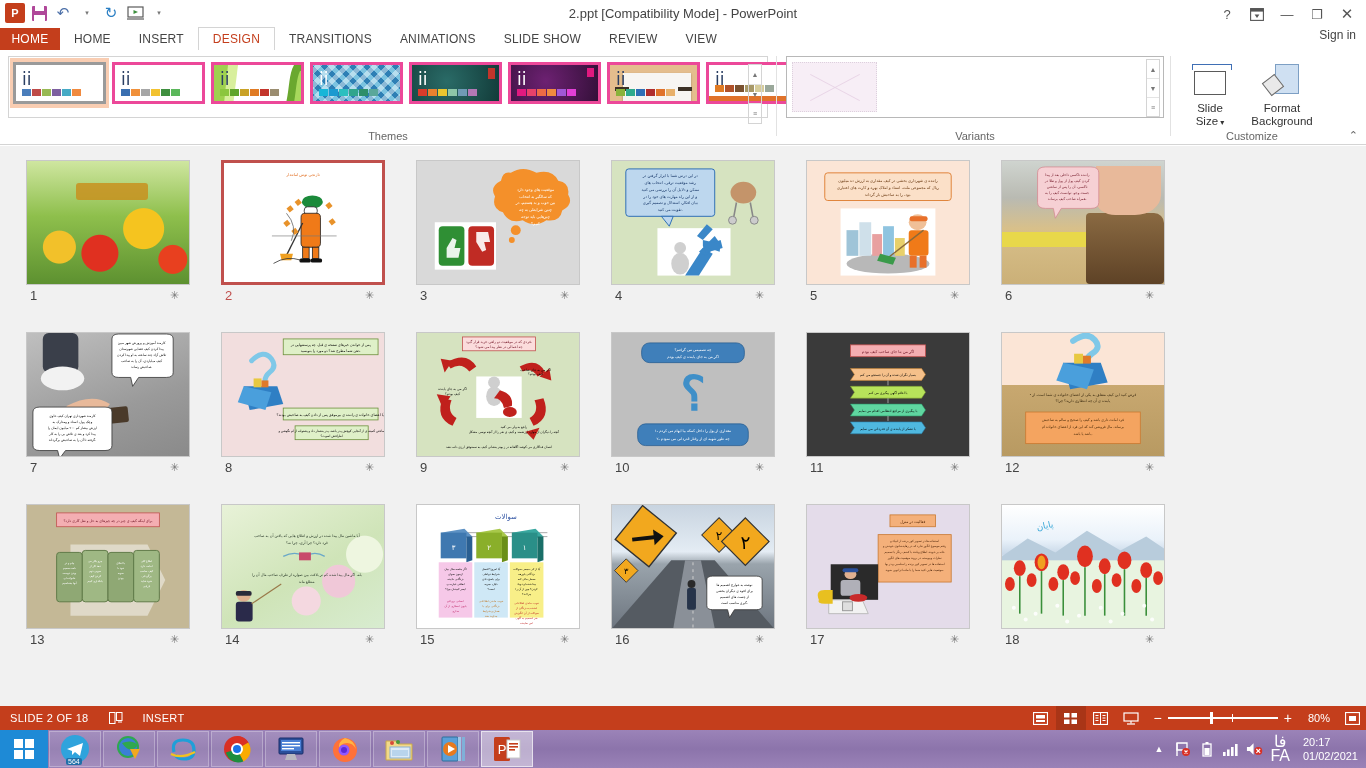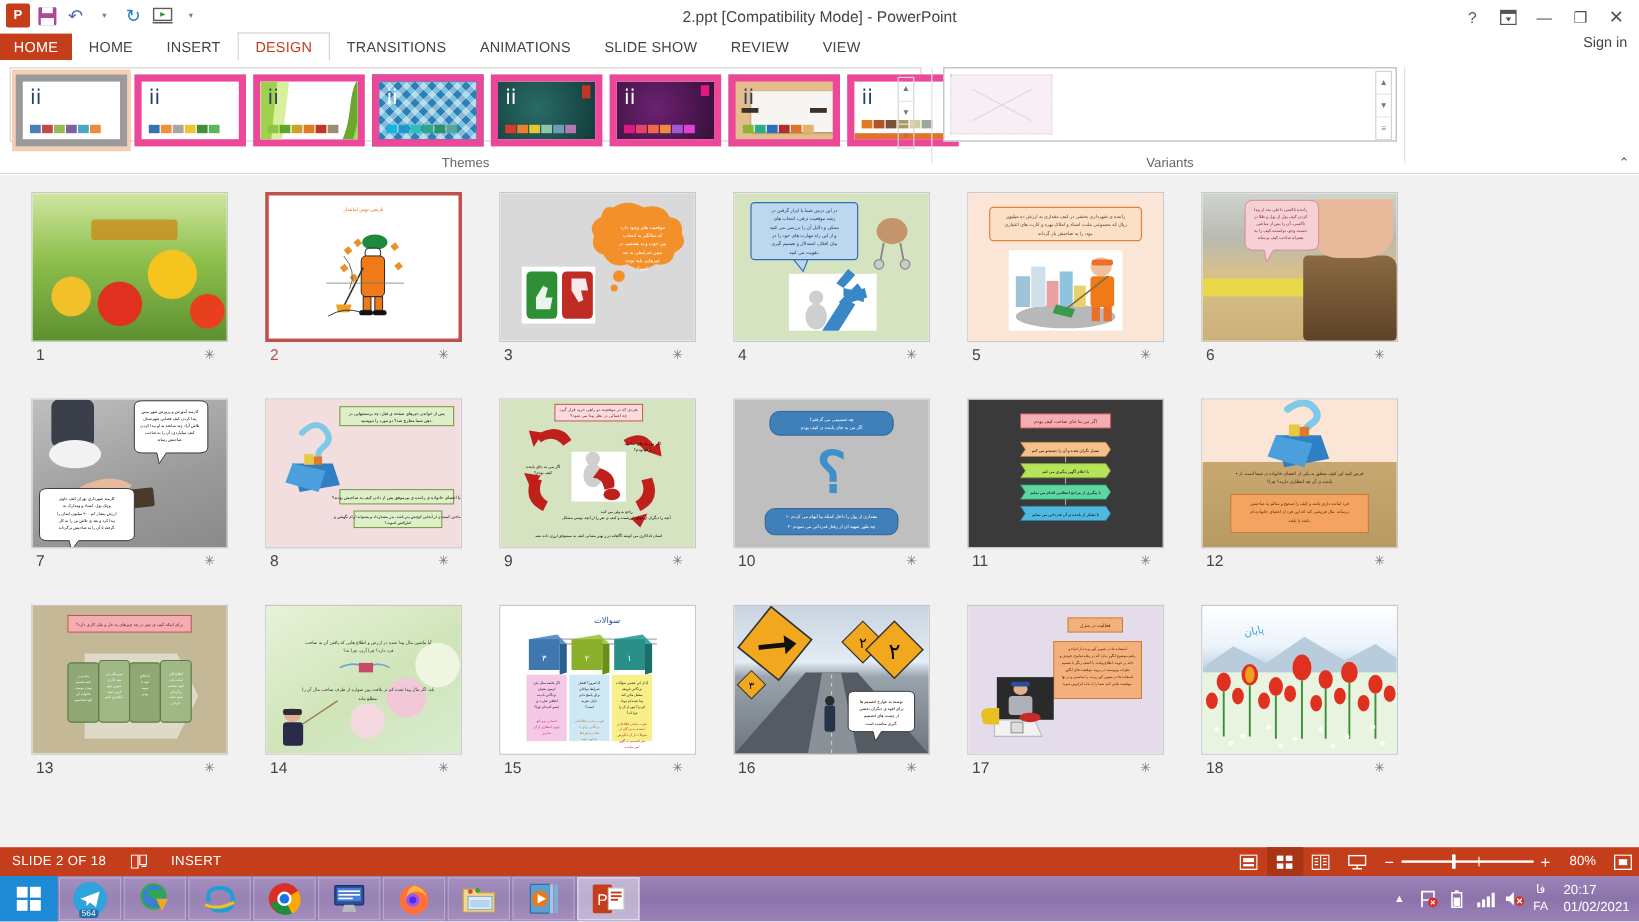--- a/index.html
+++ b/index.html
@@ -76,22 +76,22 @@
   .group-sep { position: absolute; top: 6px; width: 1px; height: 80px; background: #e2e2e2; }
 
   
   #themes-group { left: 4px; width: 768px; }
   .gallery-frame {
     position: absolute; left: 4px; top: 6px; width: 760px; height: 62px;
     border: 1px solid #d4d4d4; background: #fff;
   }
   .theme-strip { position: absolute; left: 1px; top: 1px; display: flex; gap: 0; }
   .theme-item {
-    width: 93px; height: 60px; margin: 1px 1px; position: relative;
-    border: 6px solid #ec4899; background: #fff; overflow: hidden;
+    width: 93px; height: 42px; margin: 1px 1px; position: relative;
+    border: 3px solid #ec4899; background: #fff; overflow: hidden;
   }
   .th-glyph {
     position: absolute; left: 6px; top: 6px; width: 14px; height: 20px;
     font-size: 17px; color: #2b3f63; line-height: 1;
     font-family: "DejaVu Sans", sans-serif;
   }
   .th-swatches { position: absolute; left: 6px; bottom: 5px; display: flex; gap: 1px; }
   .th-swatches i { display: block; width: 9px; height: 7px; }
   .gal-scroll {
     position: absolute; right: 5px; top: 7px; width: 14px; height: 60px;
@@ -211,21 +211,21 @@
   }
   .tb-item.active { background: rgba(255,255,255,.42); border-color: rgba(255,255,255,.6); }
   .tb-ico { width: 30px; height: 30px; position: relative; }
   .tray {
     position: absolute; right: 0; top: 0; height: 38px;
     display: flex; align-items: center; gap: 7px; padding-right: 8px;
   }
   .tray-ico { width: 17px; height: 17px; position: relative; color: #fff; font-size: 13px;
               display: flex; align-items: center; justify-content: center; }
   .clock { text-align: left; color: #fff; font-size: 11px; line-height: 14px; padding-left: 4px; }
-  .lang { color: #fff; font-size: 10px; text-align: center; line-height: 14px; padding-right: 2px;}
+  .lang { color: #fff; font-size: 16px; text-align: center; line-height: 14px; padding-right: 2px;}
 
   
   .t-bg { position: absolute; inset: 0; }
   .t-box {
     position: absolute; font-size: 2.6px; color: #333; text-align: center;
     line-height: 3.4px; padding: 1px; overflow: hidden; direction: rtl;
   }
 </style>
 </head>
 <body>
@@ -435,20 +435,42 @@
           <div>▲</div>
           <div>▼</div>
           <div>≡</div>
         </div>
       </div>
       <div class="rgroup-label">Variants</div>
     </div>
 
     <div class="group-sep" style="left:1170px"></div>
 
+    <div class="rgroup" id="customize-group">
+      <div class="cust-btn" style="left:10px">
+        <div class="cust-ico">
+            <span class="slide-size-ico"></span>
+          </div>
+        <div>Slide</div>
+        <div>
+          <span>Size</span><span style="font-size:8px"> ▾</span>
+        </div>
+      </div>
+      <div class="cust-btn" style="left:64px;width:92px">
+        <div class="cust-ico">
+          <span class="fmtbg-ico">
+              <span class="fmtbg-page"></span>
+              <span class="fmtbg-bucket"></span>
+            </span>
+        </div>
+        <div>Format</div>
+        <div>Background</div>
+      </div>
+      <div class="rgroup-label" style="width:160px;left:0">Customize</div>
+    </div>
 
     <div class="collapse-arrow">⌃</div>
   </div>
 
   <div class="sorter">
     <div class="slide-grid">
 
       <div class="slide-cell">
         <div class="thumb-wrap">
           <div class="thumb">

